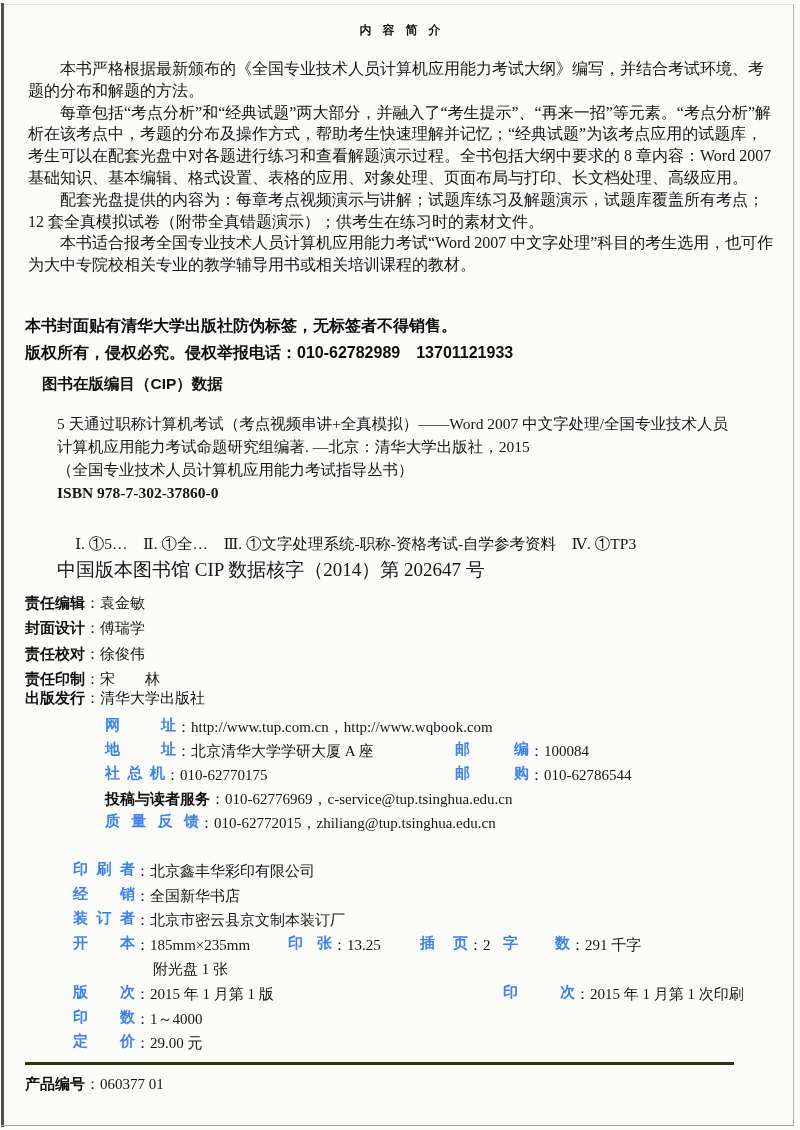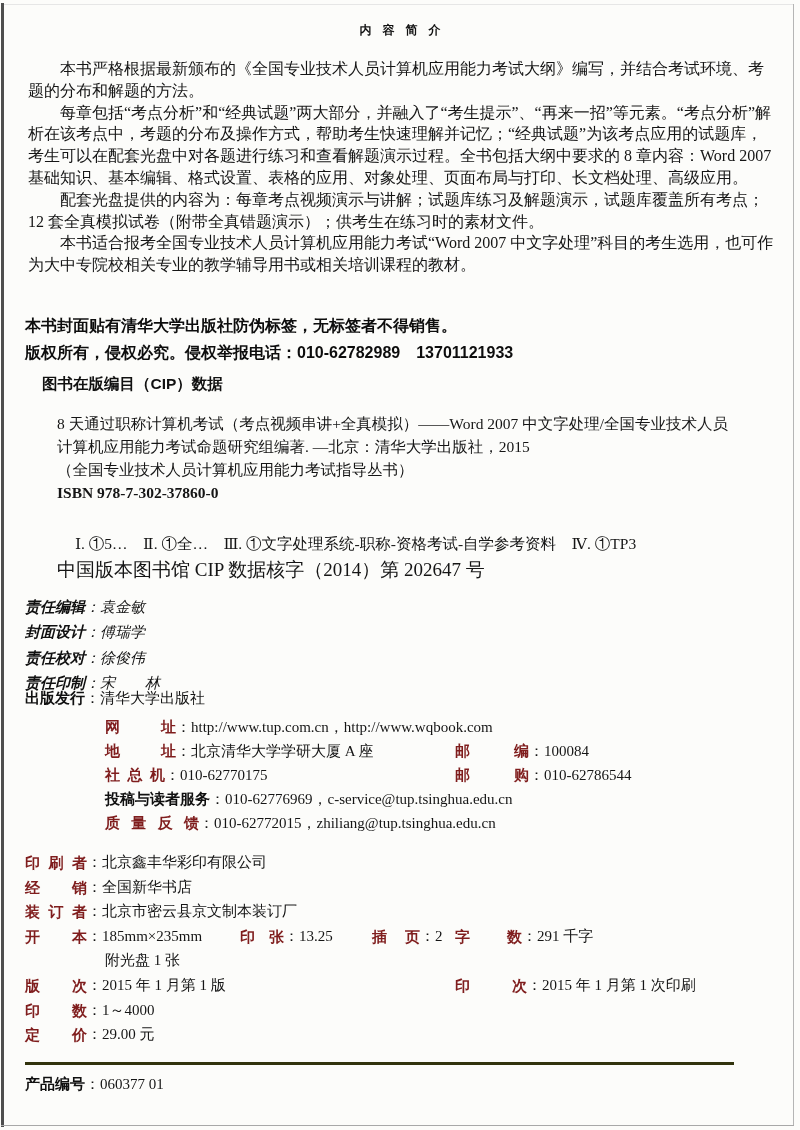--- a/index.html
+++ b/index.html
@@ -29,33 +29,33 @@
   .sec-warn p{margin:0;}
 
   .cip-header{position:absolute;top:374px;left:42px;margin:0;font-size:15.5px;color:#111;}
   .cip-block{position:absolute;top:412px;left:57px;width:720px;font-size:15.5px;line-height:23px;}
   .cip-block p{margin:0;}
   .cip-isbn{font-weight:bold;}
   .cip-class{position:absolute;top:518px;left:59px;margin:16px;font-size:15.5px;}
   .cip-record{position:absolute;top:557px;left:57px;margin:0;font-size:19px;}
 
   .sec-staff{position:absolute;top:590px;left:25px;font-size:15px;}
-  .sec-staff .row{height:25.4px;line-height:34px;font-style:italic;}
+  .sec-staff .row{height:25.4px;line-height:26px;}
 
   .sec-pub{position:absolute;top:686px;left:25px;width:760px;font-size:15px;}
   .sec-pub .row{position:relative;height:24px;line-height:24px;white-space:nowrap;}
   .sec-pub .row-first{margin-bottom:5px;}
   .sub{padding-left:80px;}
 
   .sec-print{position:absolute;top:854px;left:25px;width:760px;font-size:15px;}
-  .sec-print .row{position:relative;height:24.6px;line-height:17px;white-space:nowrap;}
+  .sec-print .row{position:relative;height:24.6px;line-height:34px;white-space:nowrap;margin-left:48px;}
   .cont{padding-left:80px;}
 
   .lab{display:inline-block;vertical-align:top;text-align:justify;text-align-last:justify;
-       font-family:Liberation Sans, sans-serif;font-weight:bold;color:#7f1d1d;}
+       font-family:Liberation Mono, monospace;font-weight:bold;color:#3b82f6;}
   .labn{font-family:"Liberation Sans","DejaVu Sans",sans-serif;font-weight:bold;color:#101010;}
   .lw44{width:44px}.lw50{width:48px}.lw60{width:60px}.lw62{width:62px}
   .lw67{width:67px}.lw71{width:71px}.lw72{width:72px}.lw74{width:74px}.lw94{width:94px}
   .val::before{content:"：";}
   .pair{position:absolute;top:0;}
   .x215{left:215px}.x347{left:347px}.x430{left:430px}
 
   .rule{position:absolute;top:1062px;left:25px;width:709px;height:3px;background:#31330d;}
   .sec-footer{position:absolute;top:1072px;left:25px;font-size:15px;line-height:24px;}
 </style>
@@ -77,21 +77,21 @@
 </div>
 
 <div class="sec-warn hei">
   <p>本书封面贴有清华大学出版社防伪标签，无标签者不得销售。</p>
   <p>版权所有，侵权必究。侵权举报电话：010-62782989　13701121933</p>
 </div>
 
 <p class="cip-header hei">图书在版编目（CIP）数据</p>
 
 <div class="cip-block">
-  <p>8 天通过职称计算机考试（考点视频串讲+全真模拟）——Word 2007 中文字处理/全国专业技术人员</p>
+  <p>5 天通过职称计算机考试（考点视频串讲+全真模拟）——Word 2007 中文字处理/全国专业技术人员</p>
   <p>计算机应用能力考试命题研究组编著. —北京：清华大学出版社，2015</p>
   <p>（全国专业技术人员计算机应用能力考试指导丛书）</p>
   <p class="cip-isbn">ISBN 978-7-302-37860-0</p>
 </div>
 
 <p class="cip-class">Ⅰ. ①5…　Ⅱ. ①全…　Ⅲ. ①文字处理系统-职称-资格考试-自学参考资料　Ⅳ. ①TP3</p>
 <p class="cip-record">中国版本图书馆 CIP 数据核字（2014）第 202647 号</p>
 
 <div class="sec-staff">
   <div class="row">

